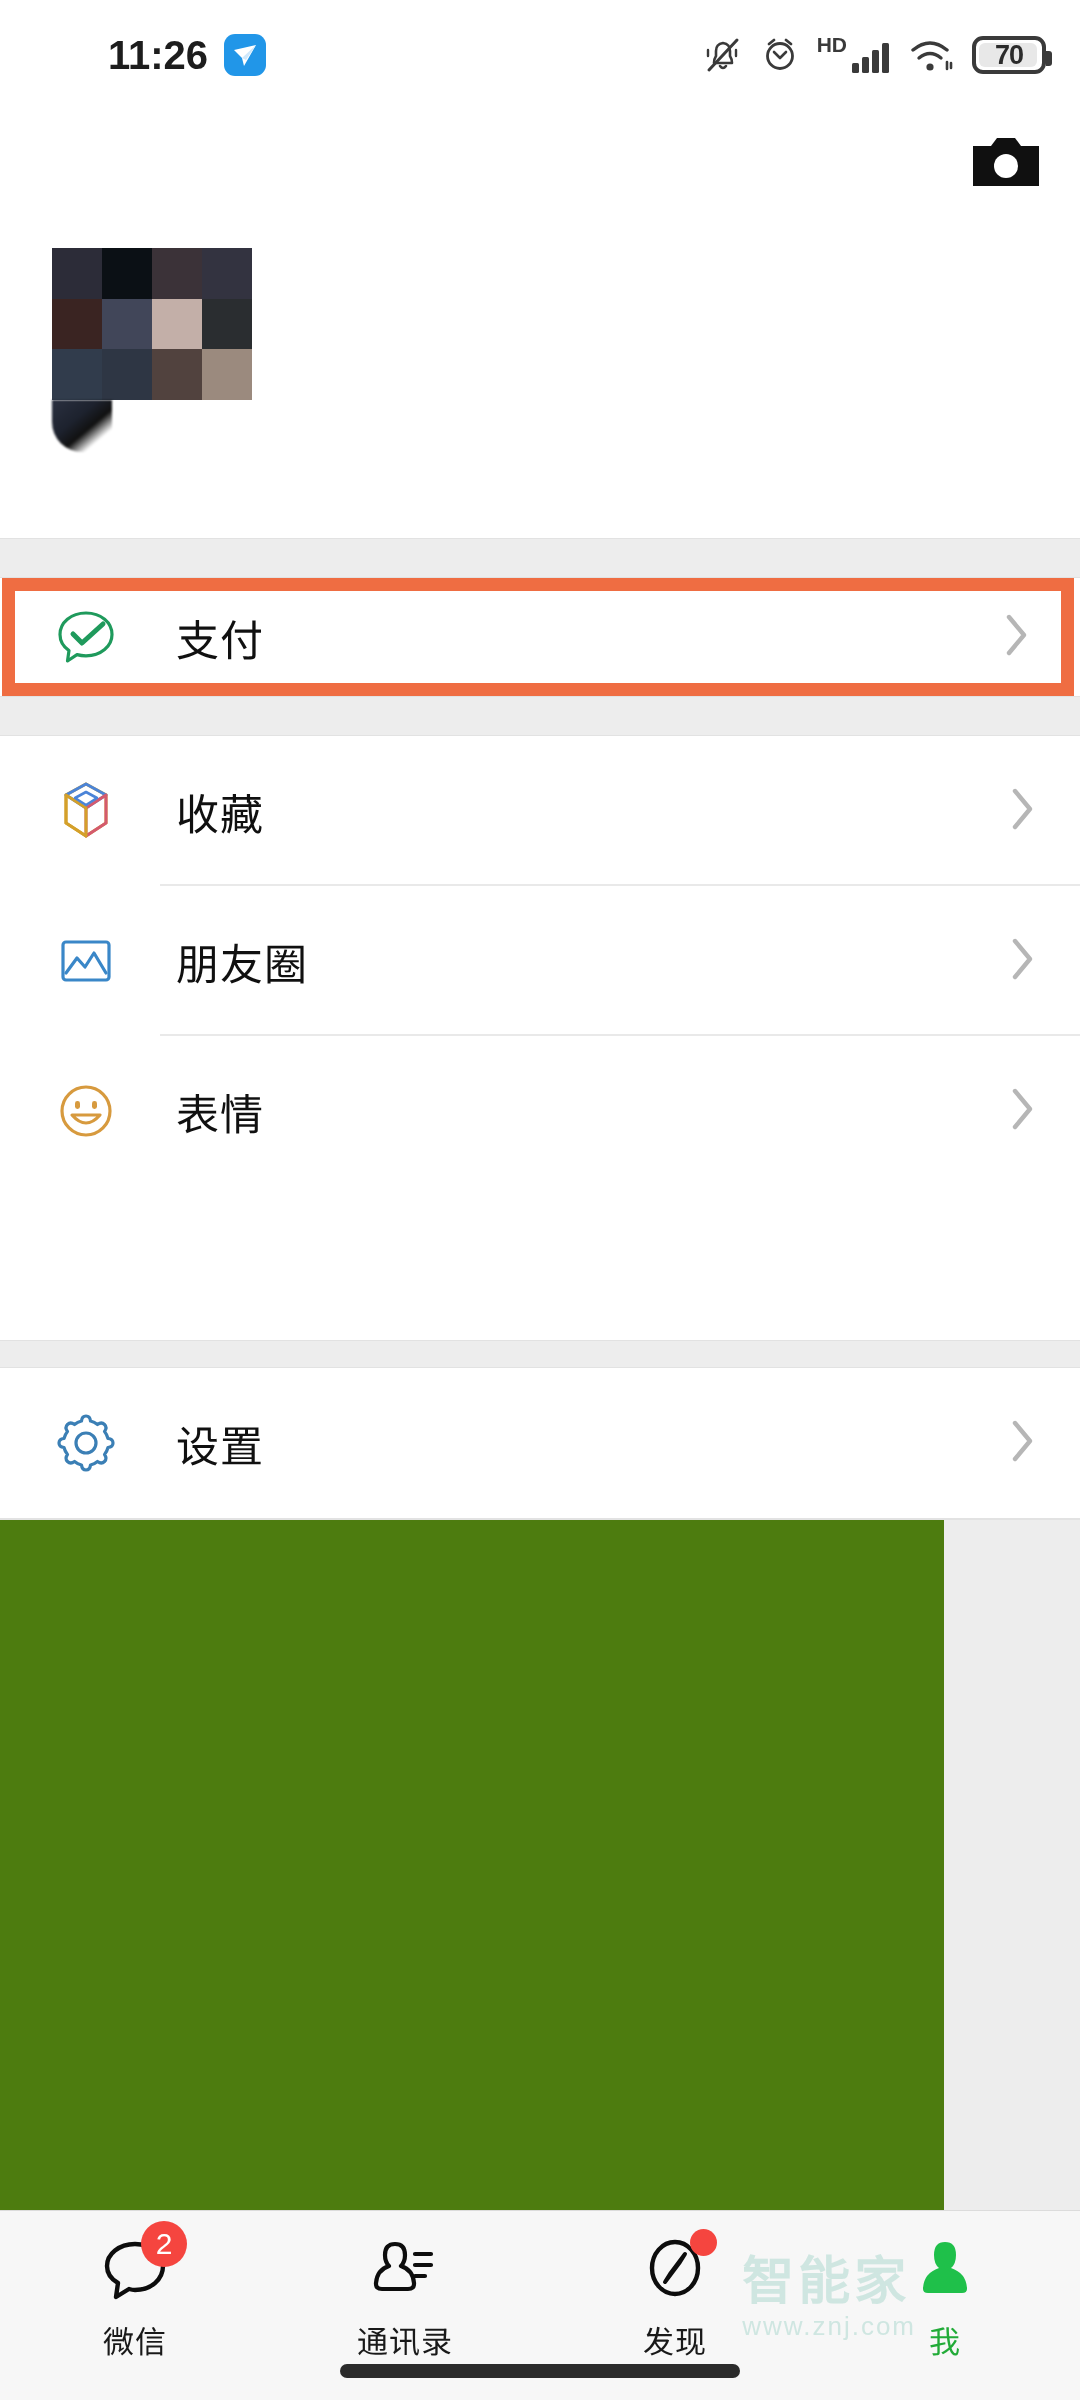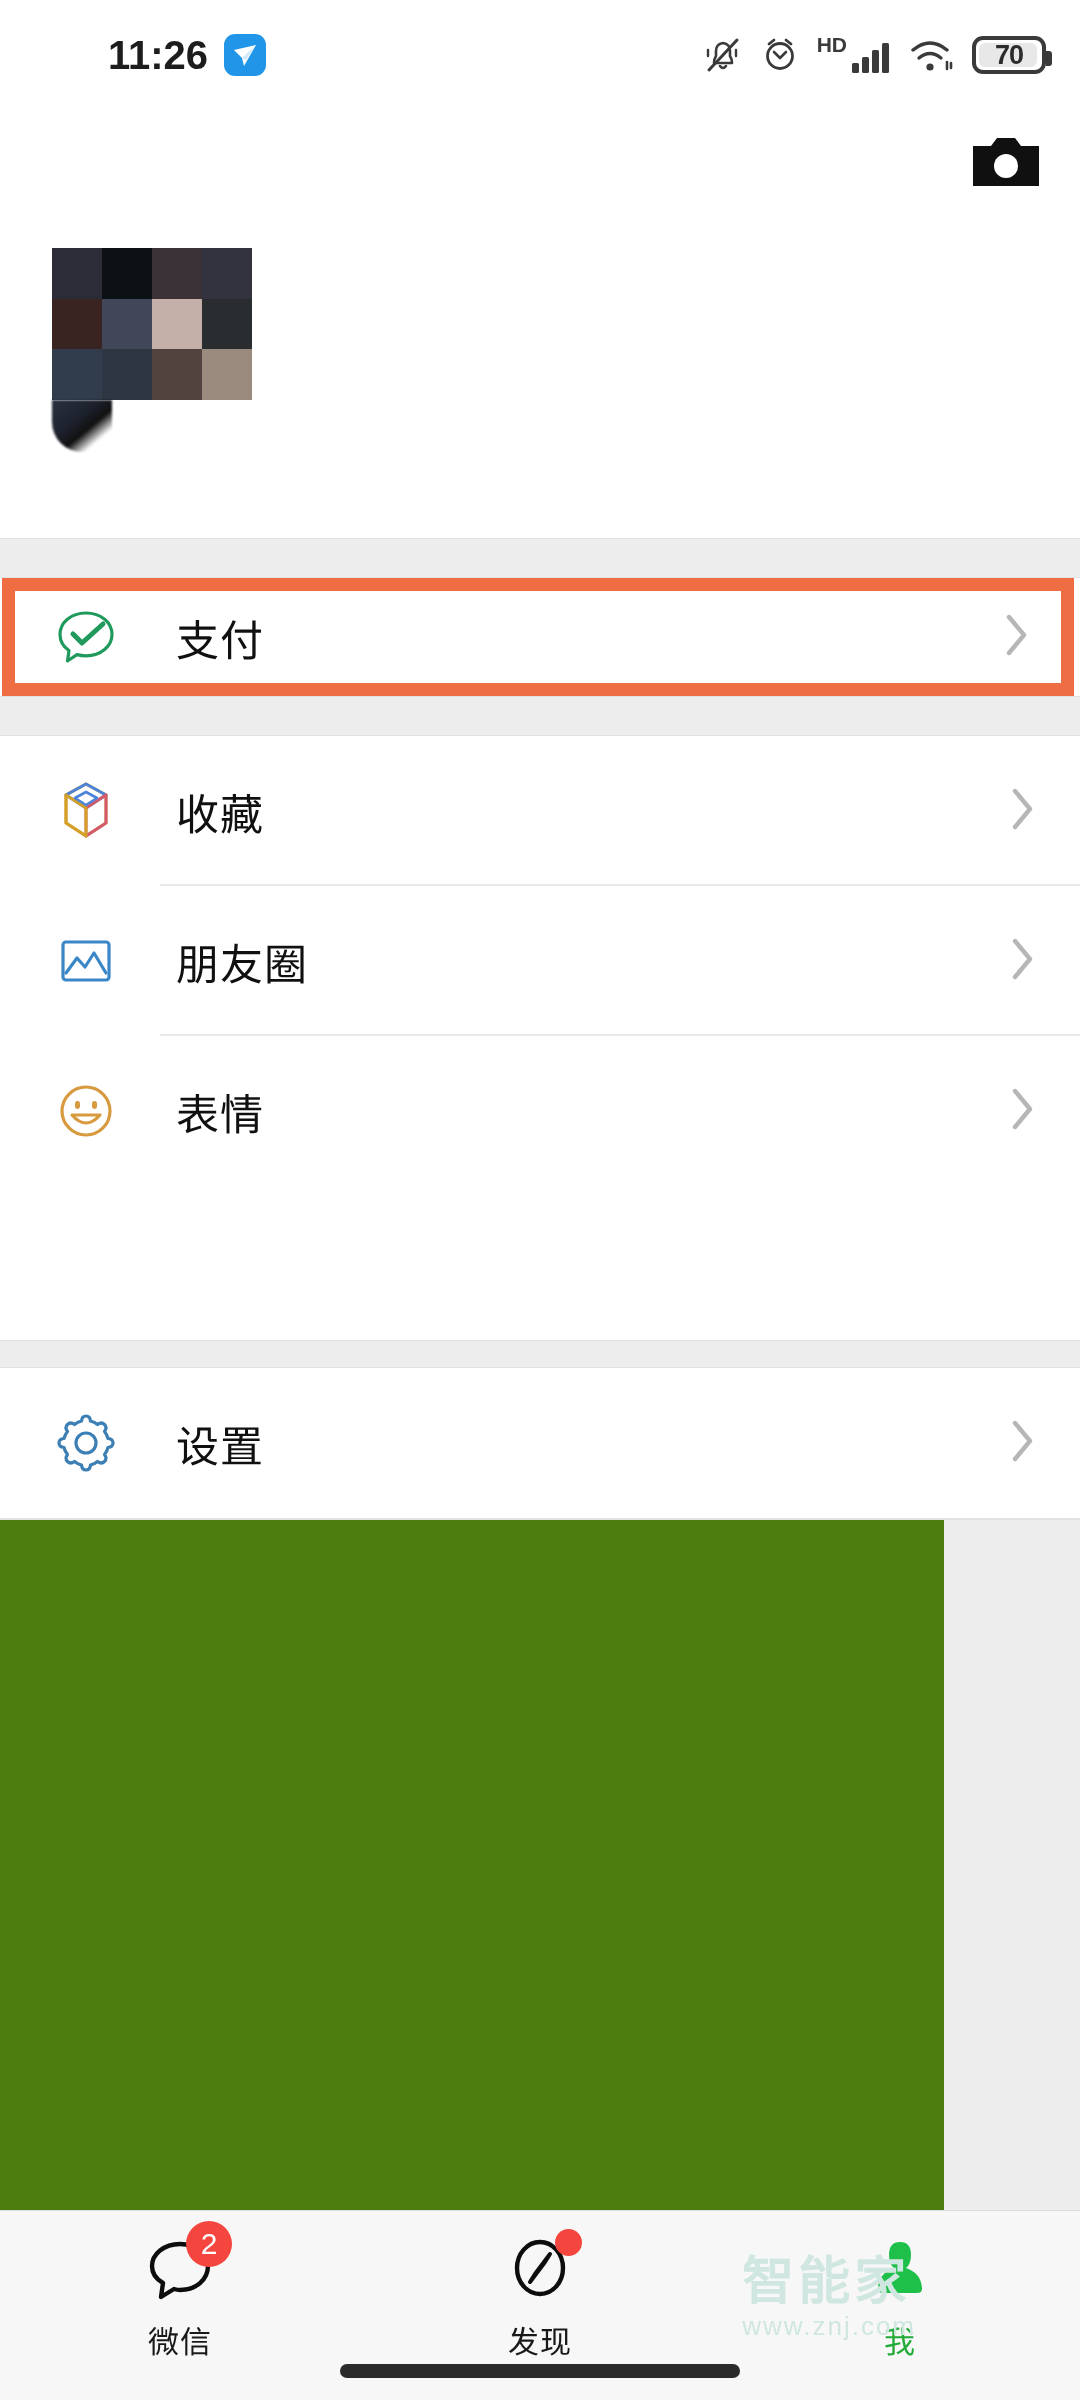--- a/index.html
+++ b/index.html
@@ -371,20 +371,29 @@
     <div class="tab">
       <span class="tab-ico">
         <svg width="76" height="70" viewBox="0 0 76 70">
           <path d="M38 10 C22 10 10 20 10 32 C10 39 14 45 21 49 L19 63 L32 55 C34 55.6 36 56 38 56 C54 56 66 45.5 66 32 C66 20 54 10 38 10 Z" fill="none" stroke="#0d0d0d" stroke-width="4.4" stroke-linejoin="round"></path>
         </svg>
         <span class="badge">2</span>
       </span>
       <span class="tab-label">微信</span>
     </div>
 
+    <div class="tab">
+      <span class="tab-ico">
+        <svg width="76" height="70" viewBox="0 0 76 70">
+          <path d="M28 10 q10 0 10 11 q0 7 -4 11 q12 4 13 17 q.5 6 -6 6 h-26 q-6.5 0 -6 -6 q1 -13 13 -17 q-4 -4 -4 -11 q0 -11 10 -11 Z" fill="none" stroke="#0d0d0d" stroke-width="4.2" stroke-linejoin="round"></path>
+          <path d="M48 20 h16 M48 31 h16 M48 42 h10" stroke="#0d0d0d" stroke-width="4.2" stroke-linecap="round"></path>
+        </svg>
+      </span>
+      <span class="tab-label">通讯录</span>
+    </div>
 
     <div class="tab">
       <span class="tab-ico">
         <svg width="76" height="70" viewBox="0 0 76 70">
           <ellipse cx="38" cy="34" rx="23" ry="26" fill="none" stroke="#0d0d0d" stroke-width="4.4"></ellipse>
           <path d="M48 20 L33 40 L28 48 L43 28 Z" fill="none" stroke="#0d0d0d" stroke-width="4" stroke-linejoin="round"></path>
         </svg>
         <span class="dot"></span>
       </span>
       <span class="tab-label">发现</span>

